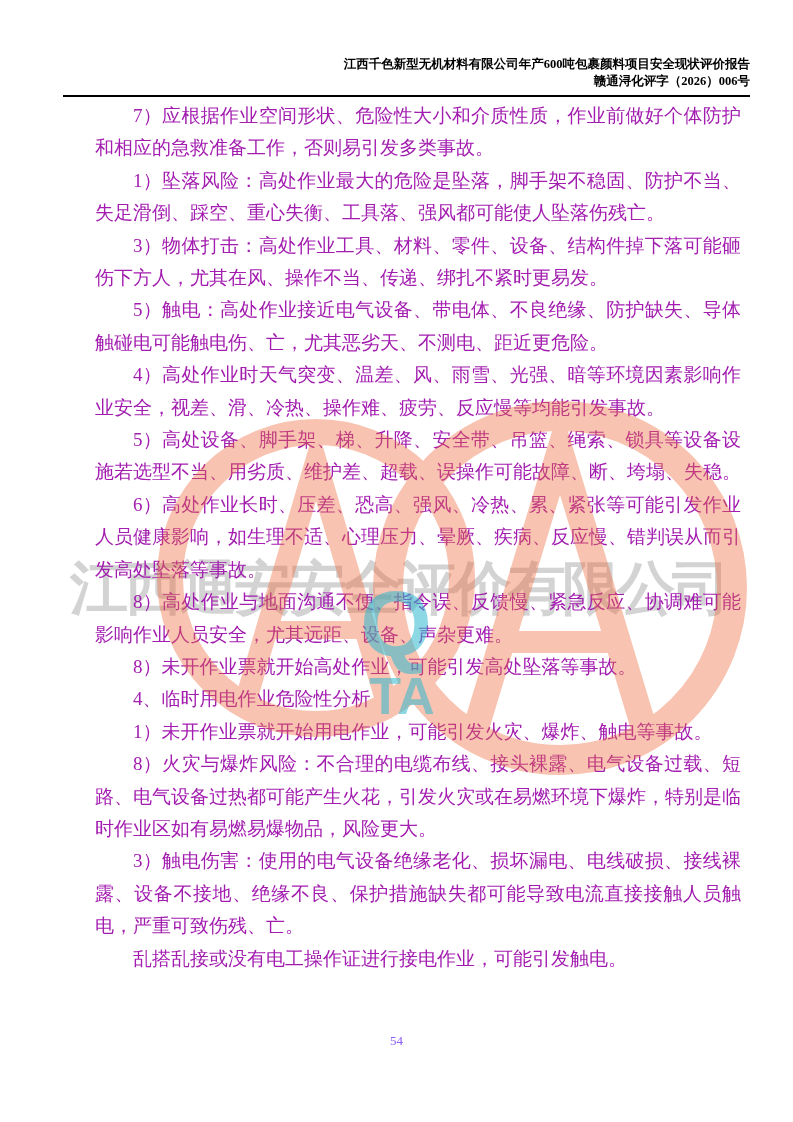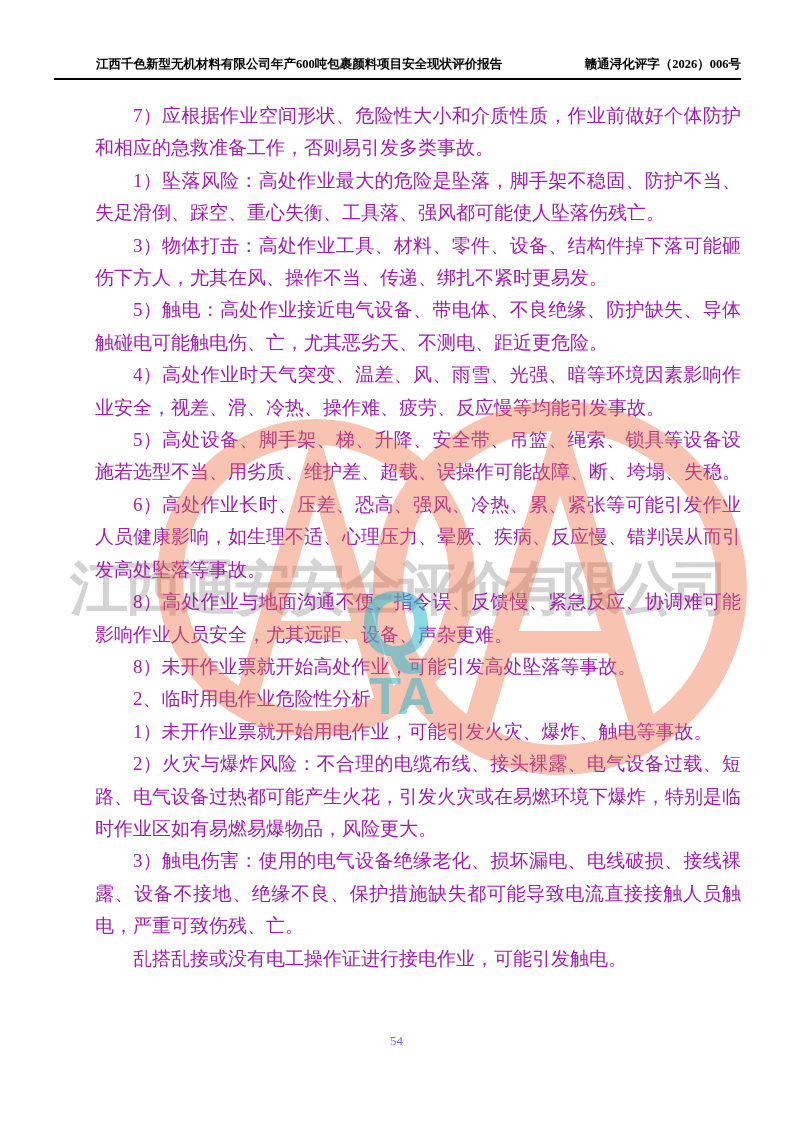--- a/index.html
+++ b/index.html
@@ -6,26 +6,27 @@
   .page{
     position:relative;
     width:793px;height:1122px;
     background:#ffffff;
     margin:0 auto;
     overflow:hidden;
     font-family:"Liberation Serif","DejaVu Serif",serif;
   }
   .doc-header{
     position:absolute;
-    left:54px;top:56px;width:687px;
+    left:63px;top:56px;width:687px;
     display:flex;justify-content:space-between;align-items:flex-end;
     border-bottom:2px solid #000;
     padding:0 0 5px 0;
     font-size:12.5px;font-weight:700;color:#000;
     z-index:3;
+    flex-direction:column;
   }
   .doc-header .title-left{padding-left:42px;}
   .doc-header .doc-no{white-space:nowrap;}
   .doc-body{
     position:absolute;
     left:95px;top:100px;width:646px;
     font-size:19px;line-height:32.4px;
     color:#a21caf;
     text-align:justify;
     z-index:1;
@@ -59,23 +60,23 @@
   <main class="doc-body">
       <p>7）应根据作业空间形状、危险性大小和介质性质，作业前做好个体防护和相应的急救准备工作，否则易引发多类事故。</p>
       <p>1）坠落风险：高处作业最大的危险是坠落，脚手架不稳固、防护不当、失足滑倒、踩空、重心失衡、工具落、强风都可能使人坠落伤残亡。</p>
       <p>3）物体打击：高处作业工具、材料、零件、设备、结构件掉下落可能砸伤下方人，尤其在风、操作不当、传递、绑扎不紧时更易发。</p>
       <p>5）触电：高处作业接近电气设备、带电体、不良绝缘、防护缺失、导体触碰电可能触电伤、亡，尤其恶劣天、不测电、距近更危险。</p>
       <p>4）高处作业时天气突变、温差、风、雨雪、光强、暗等环境因素影响作业安全，视差、滑、冷热、操作难、疲劳、反应慢等均能引发事故。</p>
       <p>5）高处设备、脚手架、梯、升降、安全带、吊篮、绳索、锁具等设备设施若选型不当、用劣质、维护差、超载、误操作可能故障、断、垮塌、失稳。</p>
       <p>6）高处作业长时、压差、恐高、强风、冷热、累、紧张等可能引发作业人员健康影响，如生理不适、心理压力、晕厥、疾病、反应慢、错判误从而引发高处坠落等事故。</p>
       <p>8）高处作业与地面沟通不便、指令误、反馈慢、紧急反应、协调难可能影响作业人员安全，尤其远距、设备、声杂更难。</p>
       <p>8）未开作业票就开始高处作业，可能引发高处坠落等事故。</p>
-      <p>2、临时用电作业危险性分析</p>
+      <p>4、临时用电作业危险性分析</p>
       <p>1）未开作业票就开始用电作业，可能引发火灾、爆炸、触电等事故。</p>
-      <p>2）火灾与爆炸风险：不合理的电缆布线、接头裸露、电气设备过载、短路、电气设备过热都可能产生火花，引发火灾或在易燃环境下爆炸，特别是临时作业区如有易燃易爆物品，风险更大。</p>
+      <p>8）火灾与爆炸风险：不合理的电缆布线、接头裸露、电气设备过载、短路、电气设备过热都可能产生火花，引发火灾或在易燃环境下爆炸，特别是临时作业区如有易燃易爆物品，风险更大。</p>
       <p>3）触电伤害：使用的电气设备绝缘老化、损坏漏电、电线破损、接线裸露、设备不接地、绝缘不良、保护措施缺失都可能导致电流直接接触人员触电，严重可致伤残、亡。</p>
       <p>乱搭乱接或没有电工操作证进行接电作业，可能引发触电。</p>
     </main>
 
   <svg class="wm wm-front" viewBox="0 0 793 1122" xmlns="http://www.w3.org/2000/svg">
     <g fill="none" opacity="0.40" stroke-linecap="round" stroke="#ee6a3c">
       <circle cx="560" cy="588" r="172" stroke-width="30"></circle>
       <path d="M 476 728 L 560 450 L 644 728" stroke-width="26"></path>
       <path d="M 505 642 L 616 642" stroke-width="22"></path>
       <circle cx="316" cy="578" r="146" stroke-width="26"></circle>

